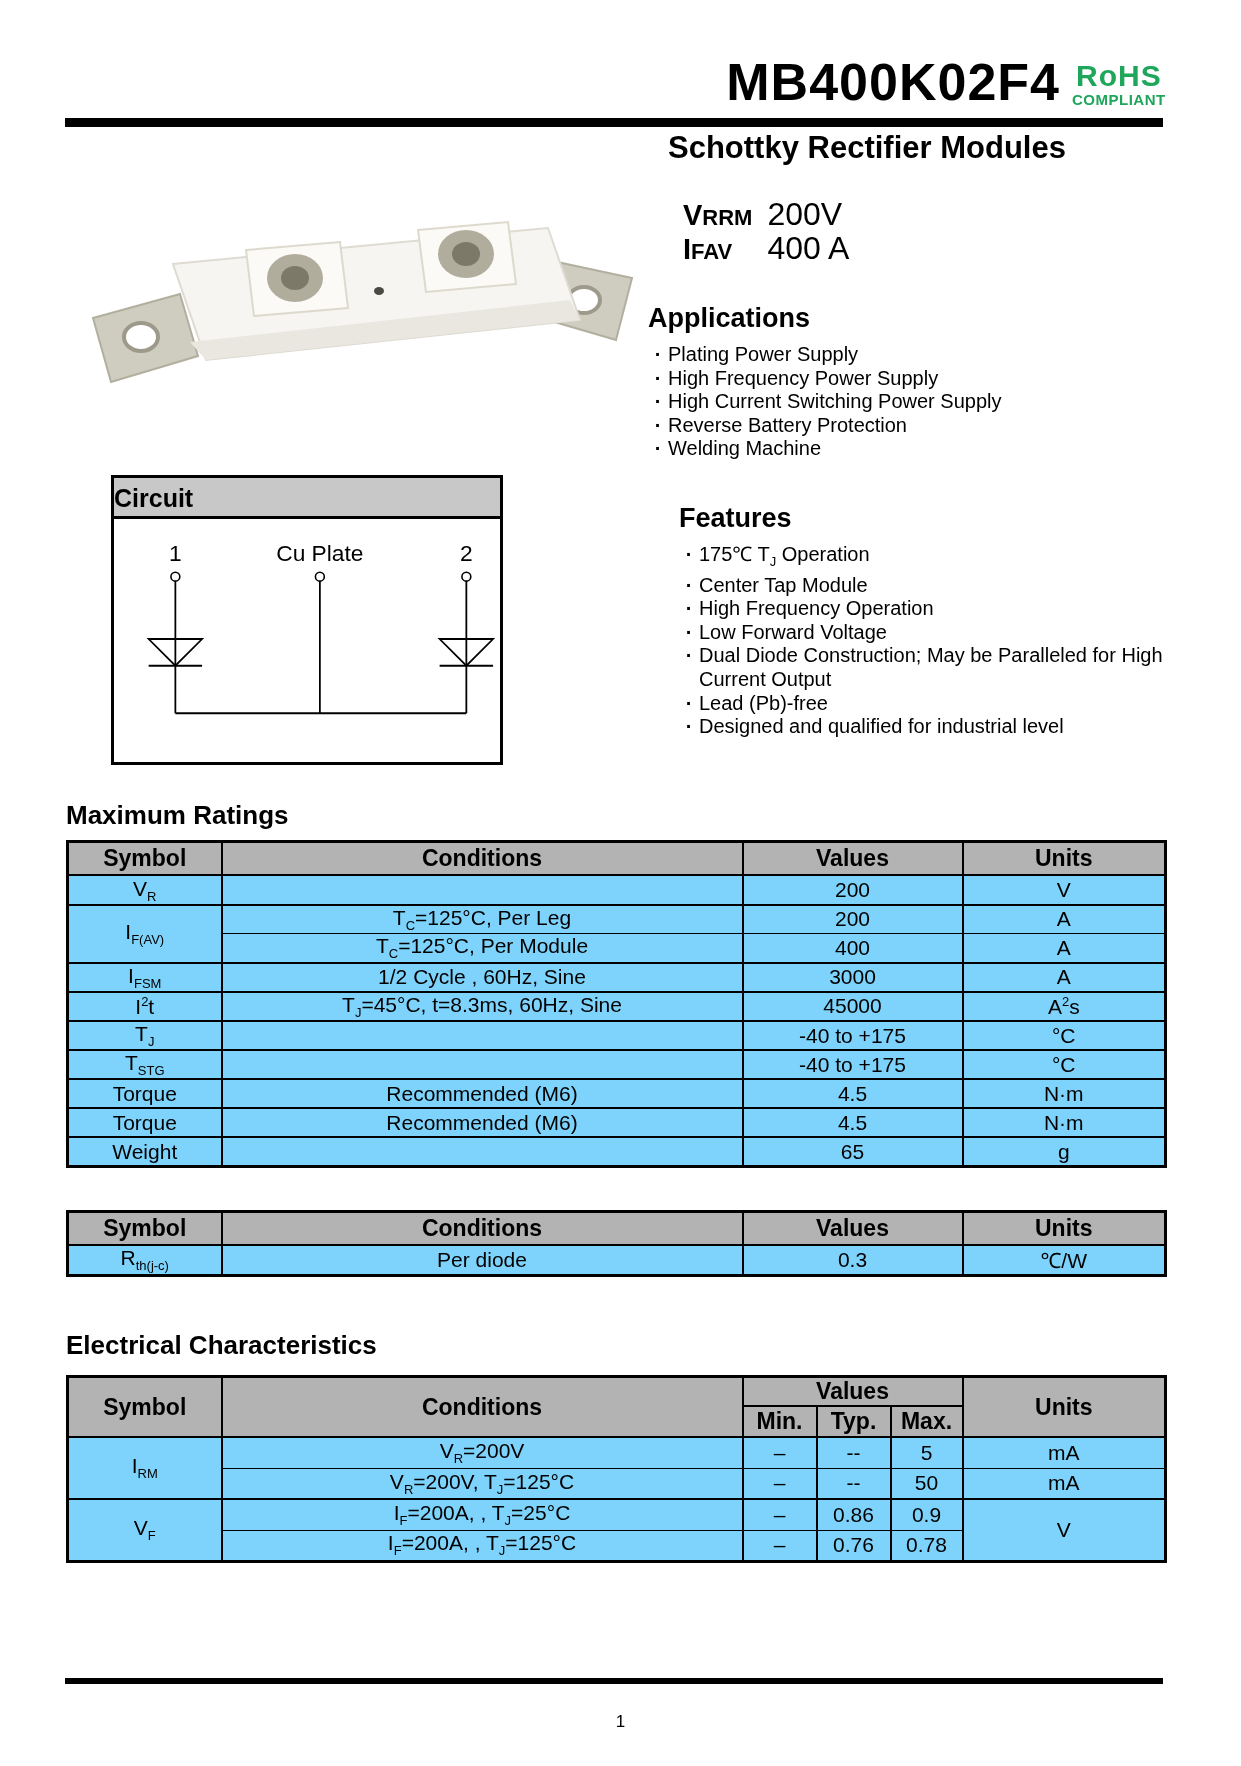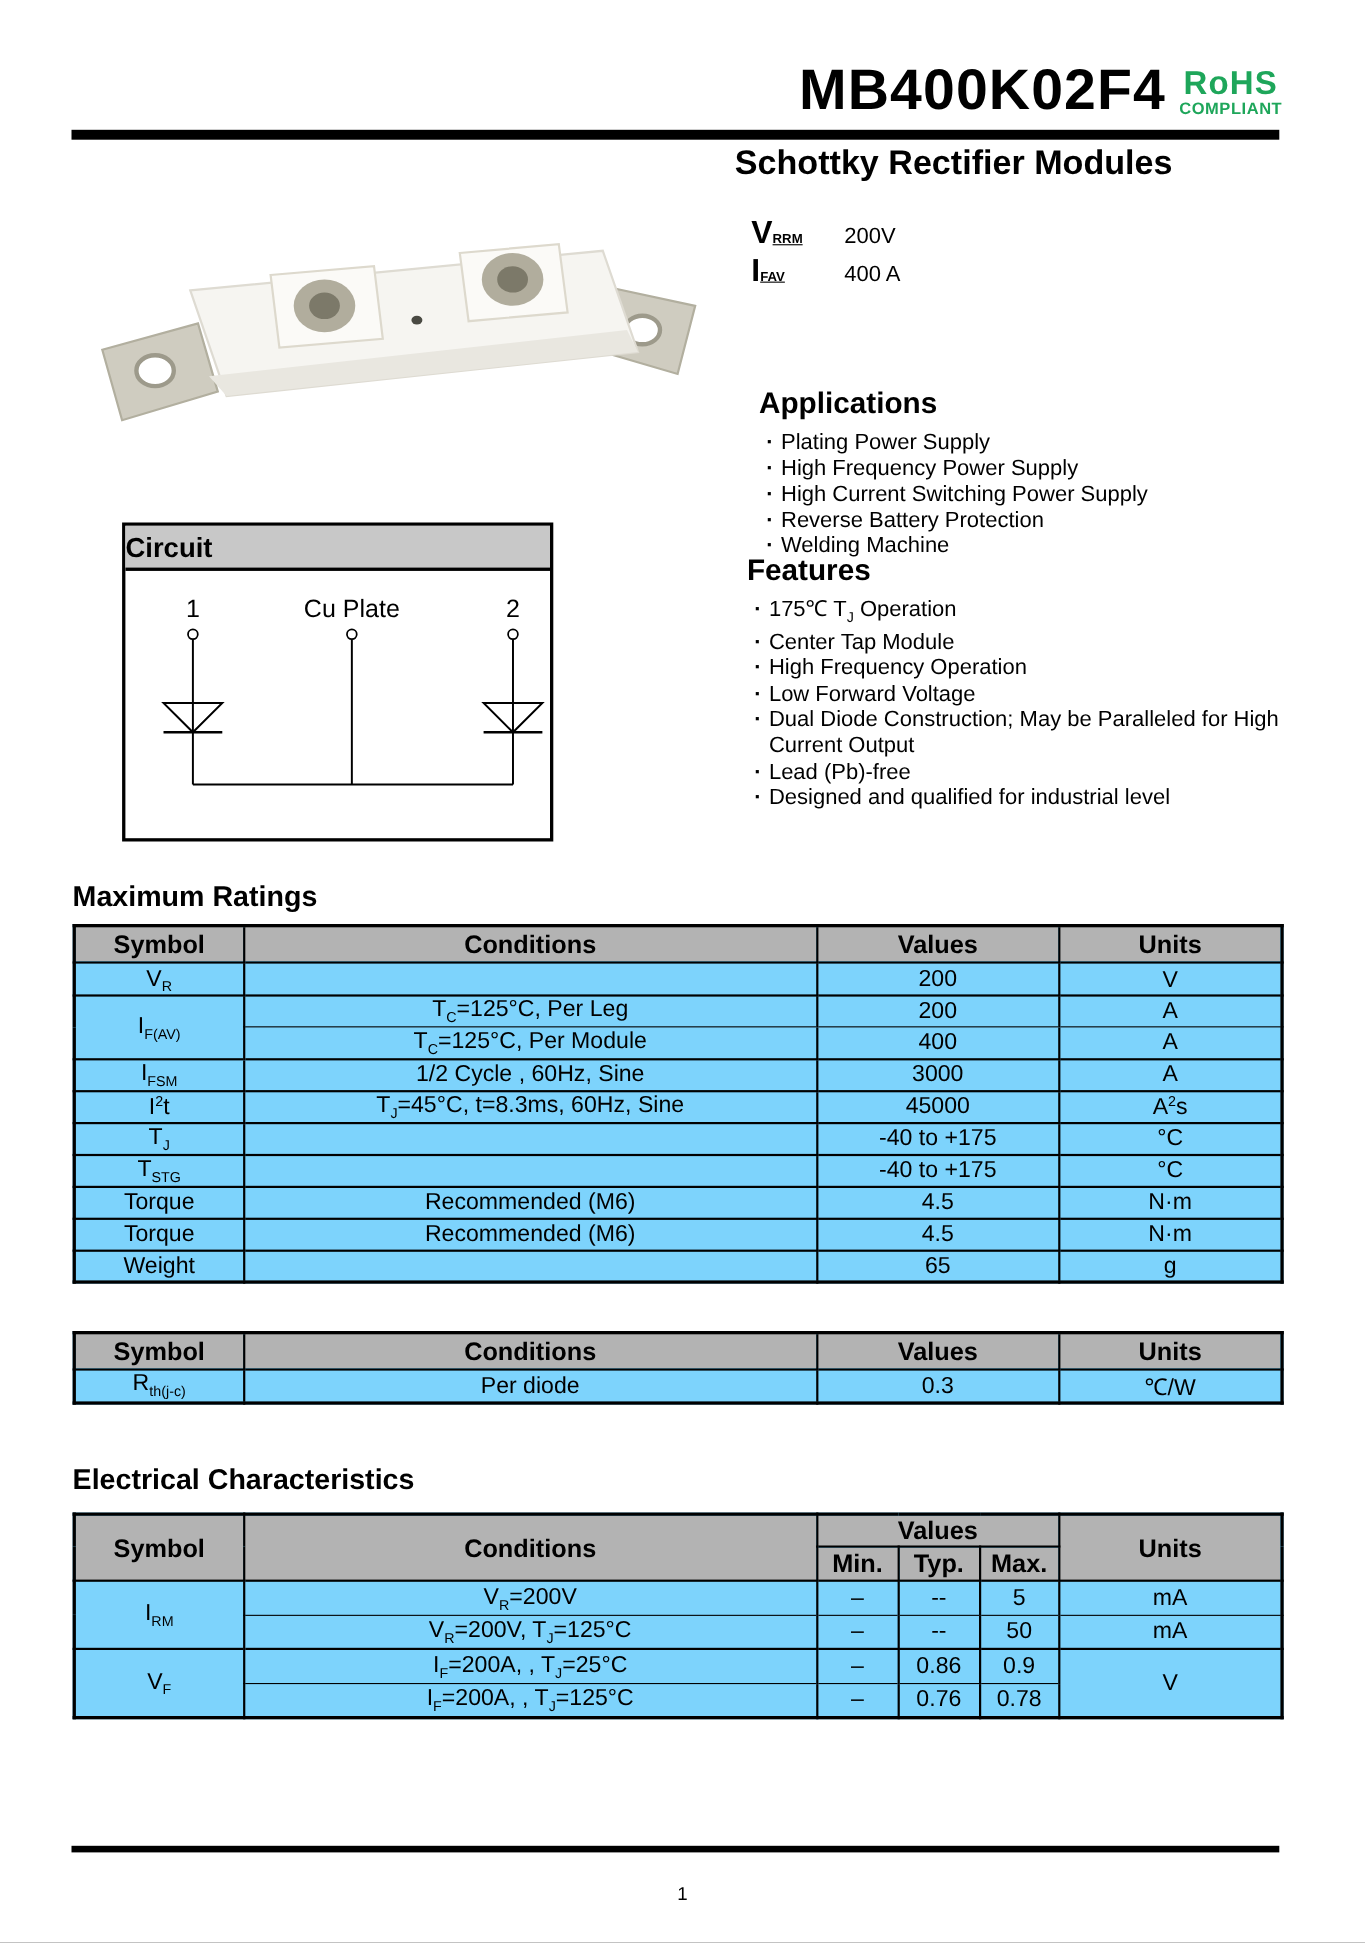--- a/index.html
+++ b/index.html
@@ -19,26 +19,26 @@
   .rohs-main { font-size:30px; line-height:32px; letter-spacing:1px;text-align:center; }
   .rohs-sub  { font-size:15px; line-height:16px; letter-spacing:0.5px; }
   .rule-top    { position:absolute; left:65px; top:118px; width:1098px; height:9px; background:#000; }
   .rule-bottom { position:absolute; left:65px; top:1678px; width:1098px; height:6px; background:#000; }
   .subtitle { position:absolute; left:668px; top:130px; font-size:31px; font-weight:bold; white-space:nowrap; }
 
   
   .specs { position:absolute; left:683px; top:196px; }
   .spec-row { height:34px; white-space:nowrap; }
   .spec-label { display:inline-block; width:80px; font-weight:bold; font-size:29px; }
-  .spec-label .sm { font-size:12px;text-decoration:underline; }
-  .spec-value { font-size:20px; }
+  .spec-label .sm { font-size:22px; }
+  .spec-value { font-size:32px; }
 
   
   .col-block { position:absolute; width:486px; }
-  .apps { left:690px; top:303px;margin-top:48px; }
+  .apps { left:648px; top:303px; }
   .feats { left:679px; top:503px; }
   .col-heading { font-size:27px; font-weight:bold; margin-bottom:9px; }
   .bullet-item { display:flex; font-size:20px; line-height:23.6px; }
   .bullet-item .dot { flex:0 0 20px; text-align:center; font-weight:bold; }
   .bullet-item .txt { flex:1; }
   .bullet-item sub { font-size:13px; }
 
   
   .photo { position:absolute; left:78px; top:198px; width:566px; height:218px; }
 

